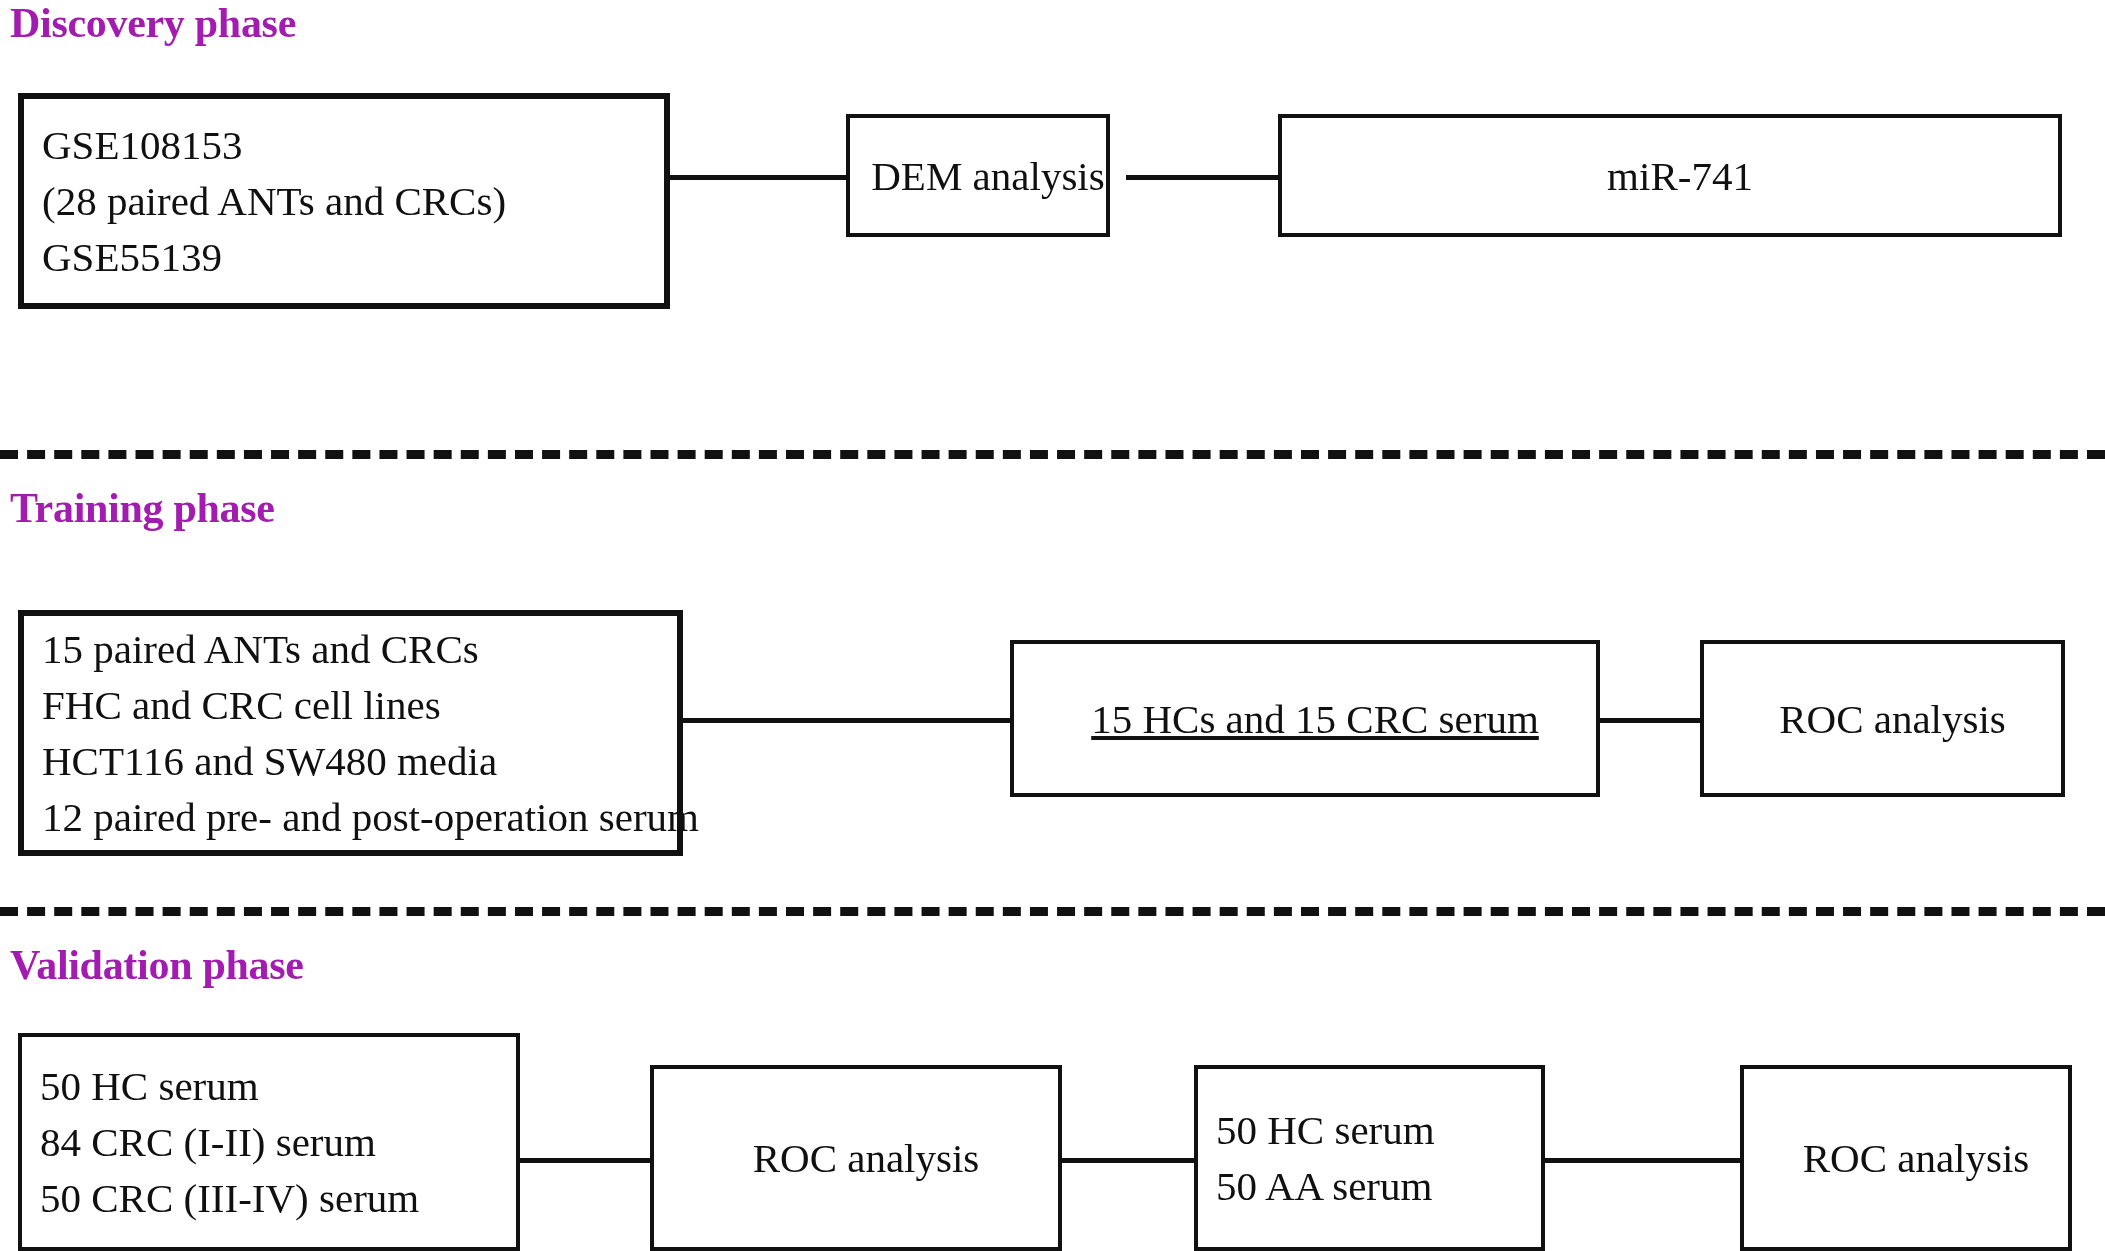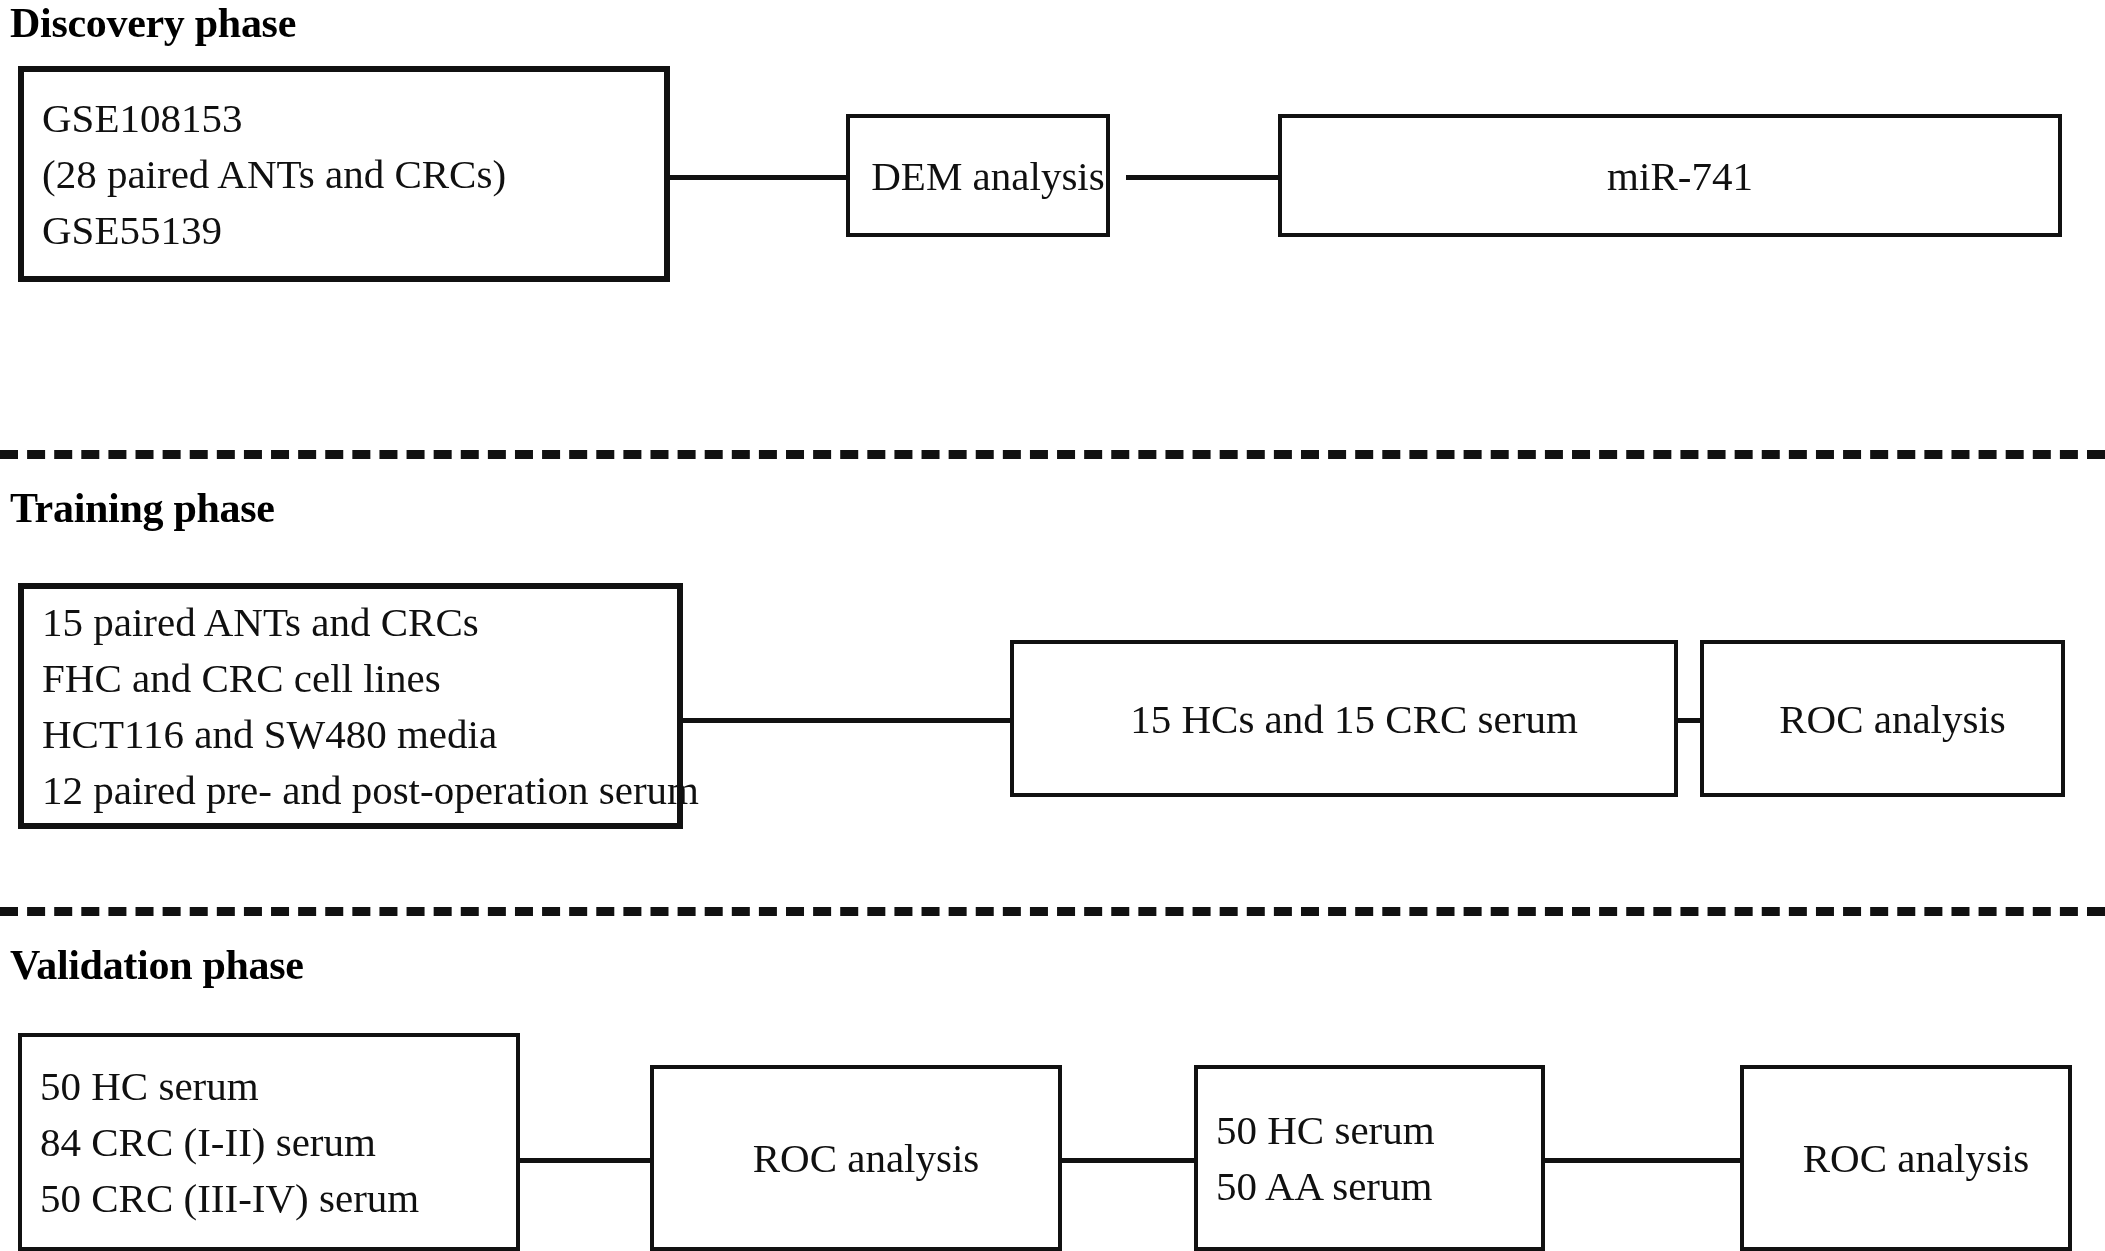--- a/index.html
+++ b/index.html
@@ -11,21 +11,21 @@
   .canvas{position:absolute;inset:0;}
 
   
   .phase-heading{
     position:absolute;
     font-weight:bold;
     font-size:42px;
     line-height:46px;
     letter-spacing:-0.3px;
     white-space:nowrap;
-    color:#000000;
+    color:#a21caf;
   }
 
   
   .divider{
     position:absolute;
     left:0;
     width:2105px;
     height:0;
     border-top:9px dashed #111111;
   }
@@ -33,21 +33,21 @@
   
   .box{
     position:absolute;
     box-sizing:border-box;
     background:#ffffff;
     border:4px solid #111111;
     display:flex;
     flex-direction:column;
     justify-content:center;
   }
-  .box.thick{border-width:6px;}
+  .box.thick{border-width:6px;margin-top:27px;}
   .box-lines{
     display:flex;flex-direction:column;justify-content:center;
     width:100%;
   }
   .box-line{
     font-size:41px;
     line-height:56px;
     white-space:nowrap;
     color:#101010;
   }
@@ -102,21 +102,21 @@
 
   <div class="box thick pad-left" style="left:18px;top:583px;width:665px;height:246px;">
     <div class="box-lines">
       <div class="box-line">15 paired ANTs and CRCs</div>
       <div class="box-line">FHC and CRC cell lines</div>
       <div class="box-line">HCT116 and SW480 media</div>
       <div class="box-line">12 paired pre- and post-operation serum</div>
     </div>
   </div>
 
-  <div class="box centered" style="left:1010px;top:640px;width:668px;height:157px;">
+  <div class="box centered" style="left:1010px;top:640px;width:590px;height:157px;text-decoration:underline;">
     <div class="box-lines">
       <div class="box-line">15 HCs and 15 CRC serum</div>
     </div>
   </div>
 
   <div class="box centered" style="left:1700px;top:640px;width:365px;height:157px;">
     <div class="box-lines">
       <div class="box-line">ROC analysis</div>
     </div>
   </div>

